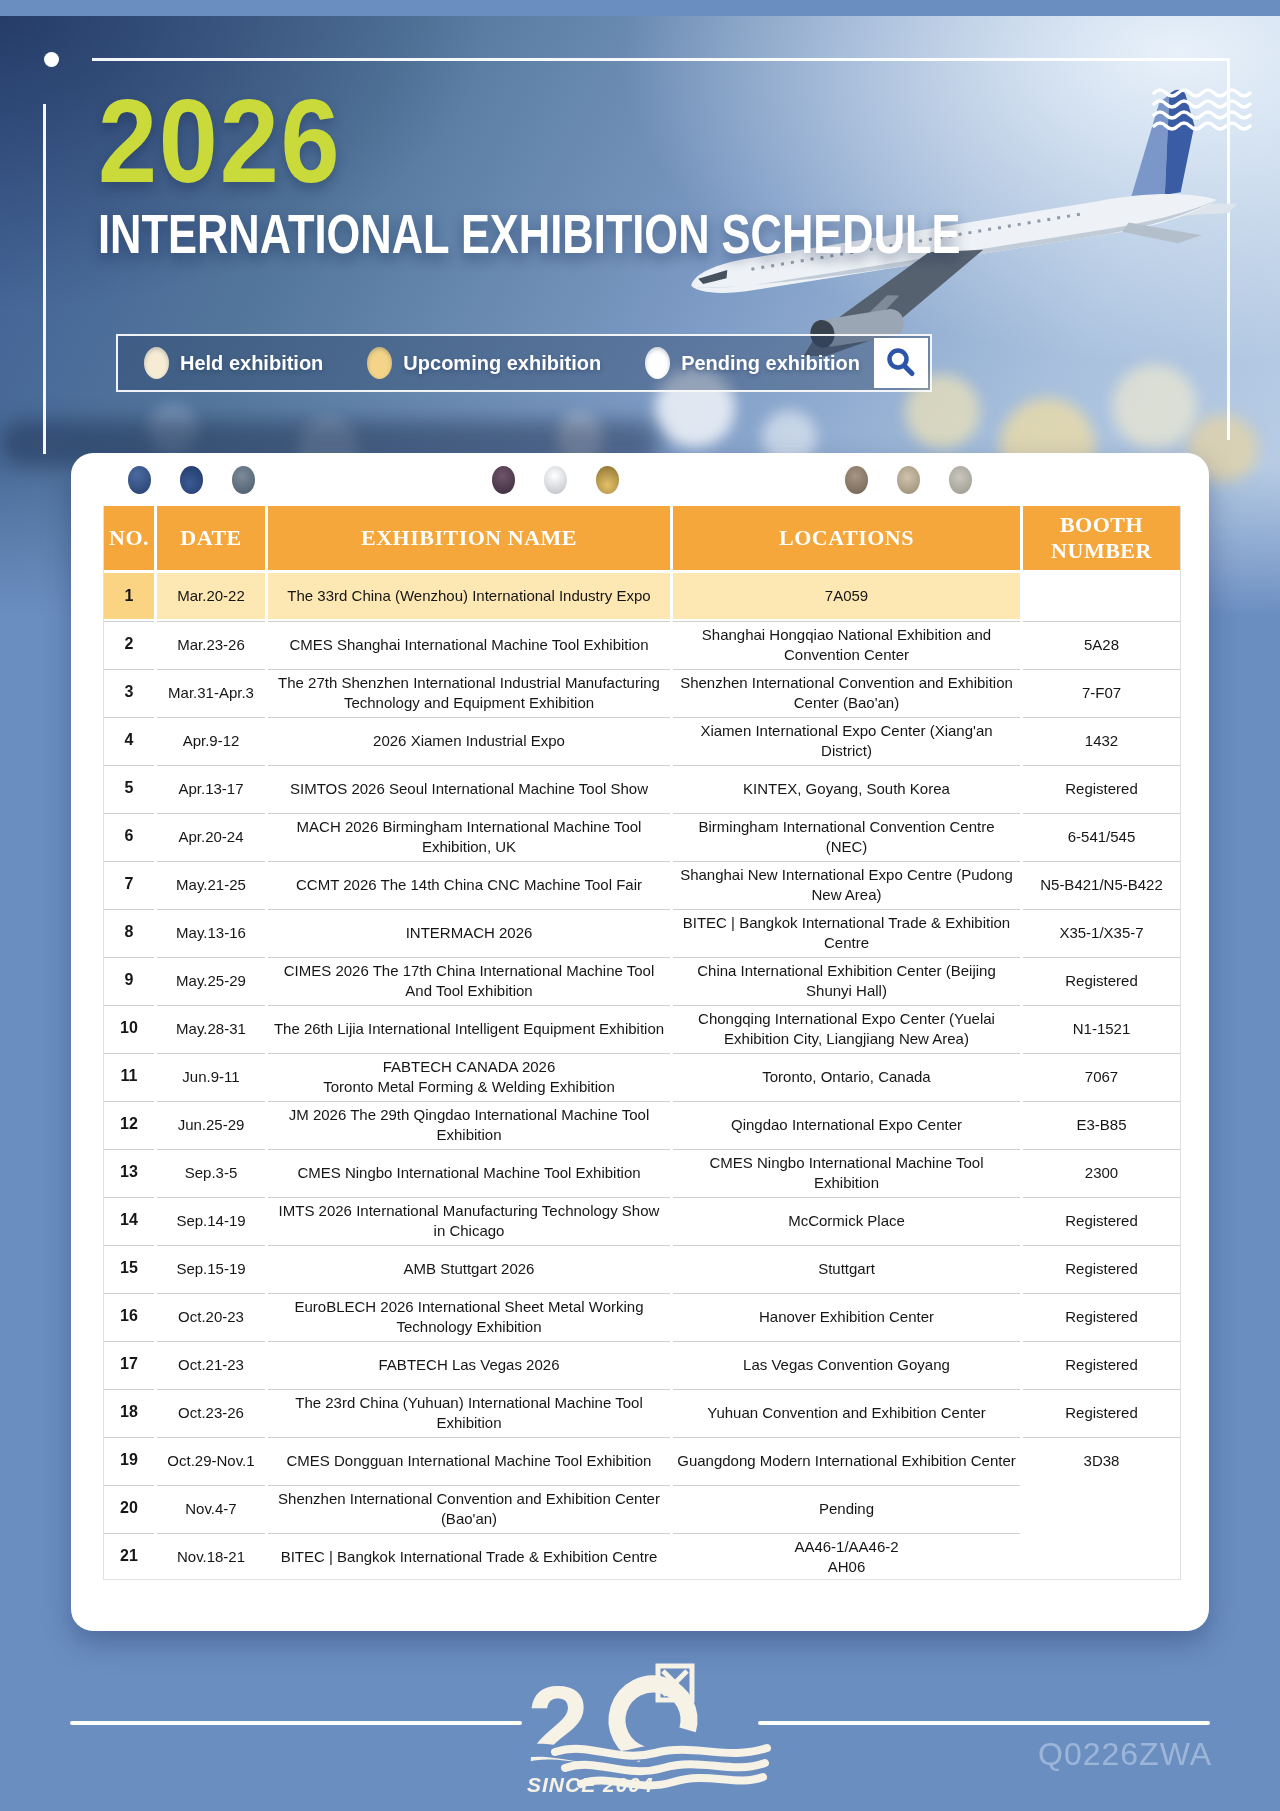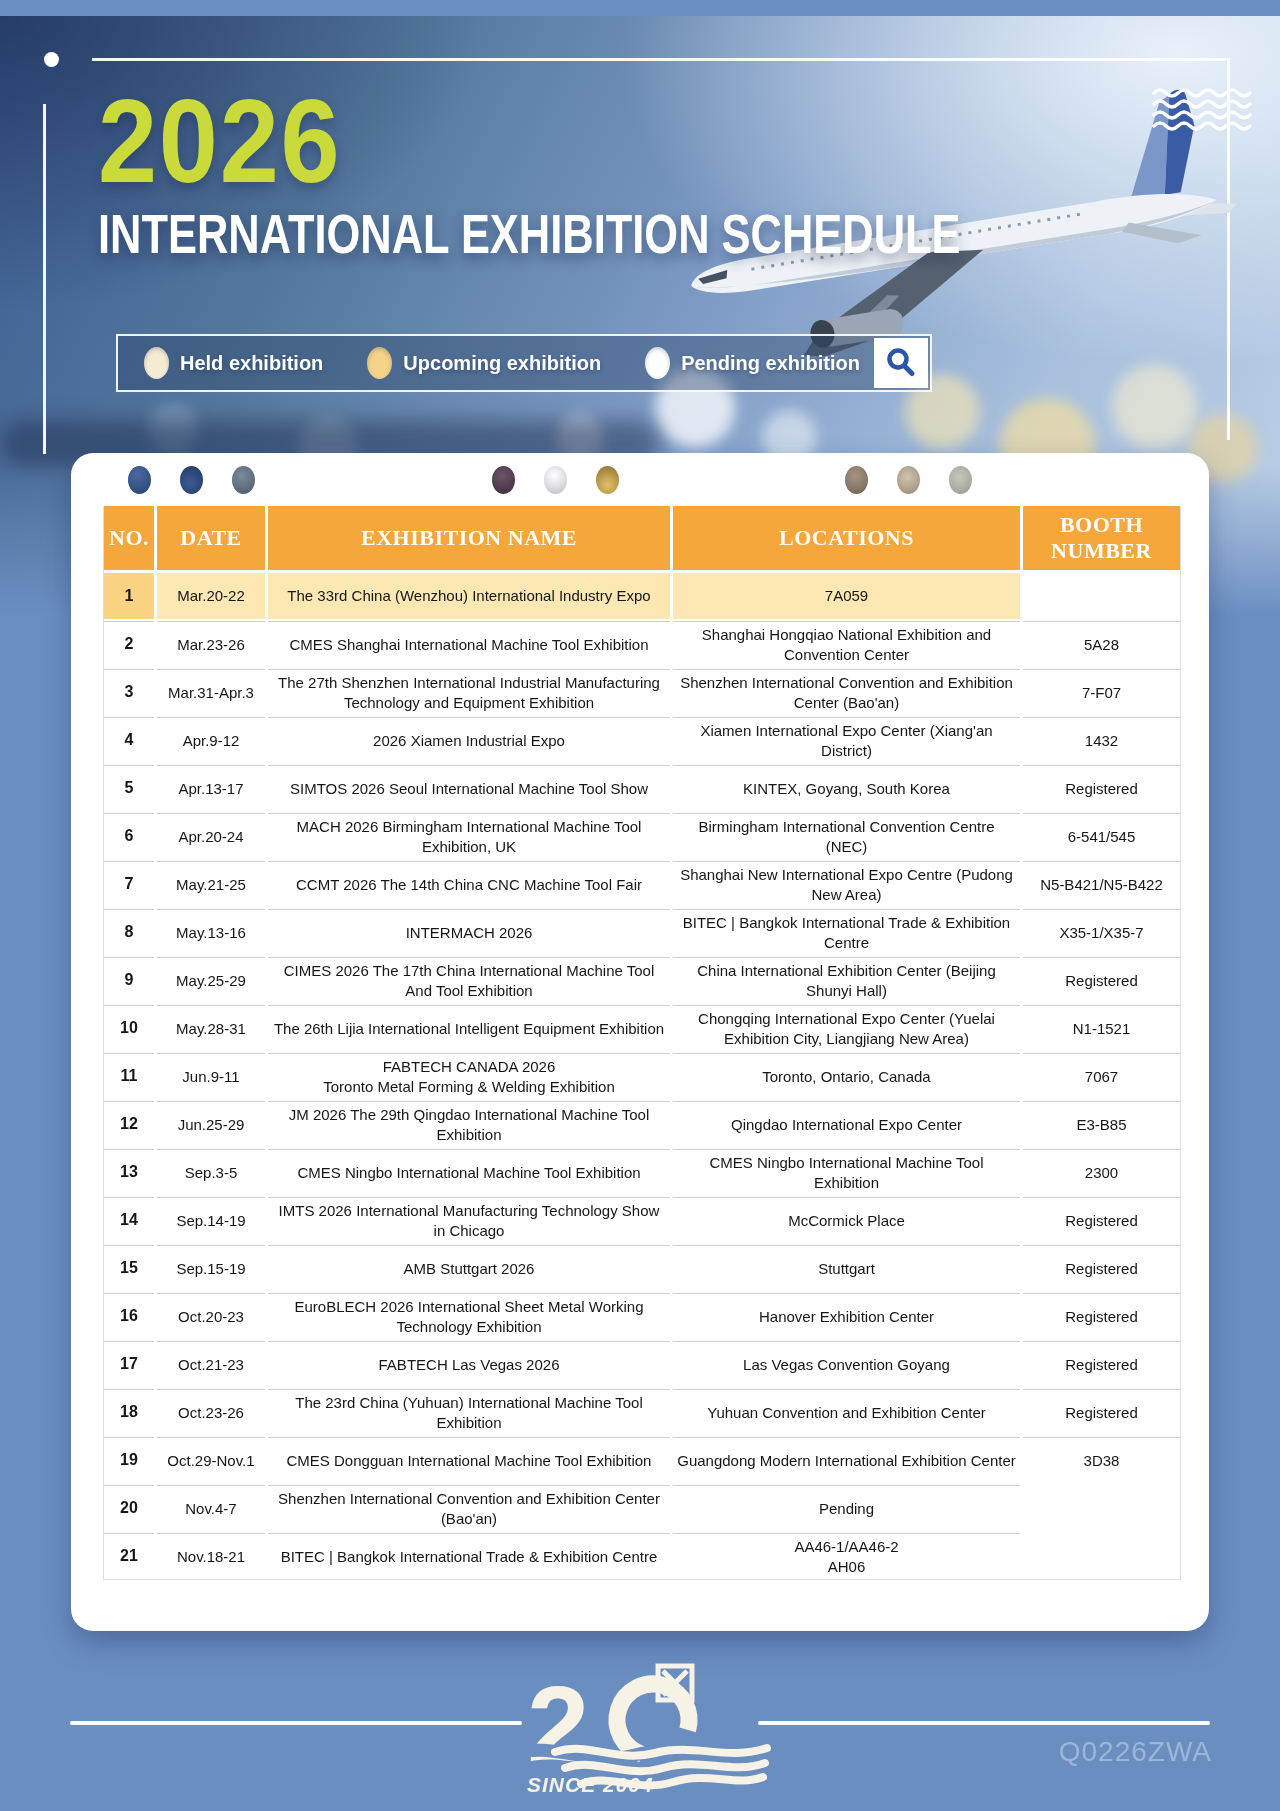--- a/index.html
+++ b/index.html
@@ -72,21 +72,21 @@
     white-space:pre-line;}
   .tr.bd .td{border-top:1px solid #cfcfcf;}
   .td.c0{font-weight:bold;font-size:16px;}
   .tr.hl .td{background:#fde7b3;}
   .tr.hl .td.c0{background:#fad383;}
 
   
   .footline{position:absolute;top:1705px;height:4px;width:452px;background:#fff;border-radius:2px;}
   .fl-left{left:70px;} .fl-right{left:758px;}
   .logo{position:absolute;left:495px;top:1642px;}
-  .watermark{position:absolute;right:68px;top:1720px;font-size:28px;letter-spacing:1px;
+  .watermark{position:absolute;right:68px;top:1720px;font-size:32px;letter-spacing:1px;
     color:rgba(233,241,250,.40);}
 </style>
 </head>
 <body>
 
 <div class="page">
 
   <div class="photo">
     <div class="bokeh" style="left:655px;top:352px;width:80px;height:80px;background:rgba(255,255,255,.75);"></div>
     <div class="bokeh" style="left:762px;top:394px;width:55px;height:55px;background:rgba(255,255,255,.5);"></div>

